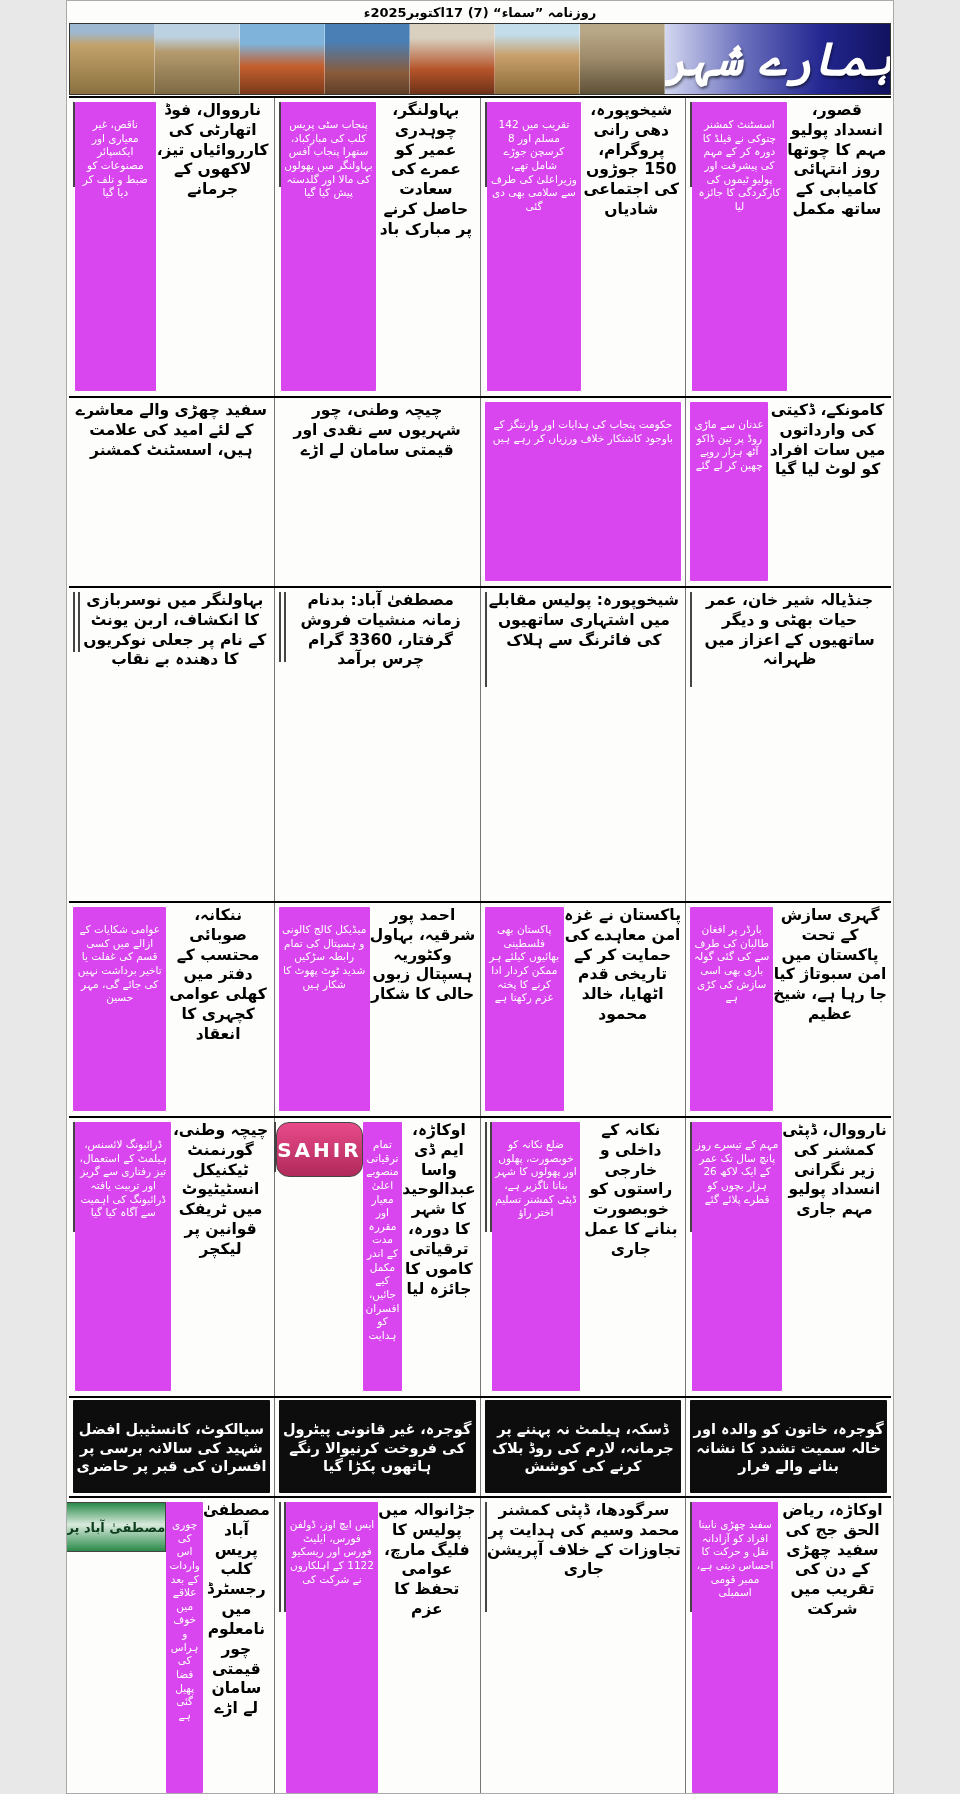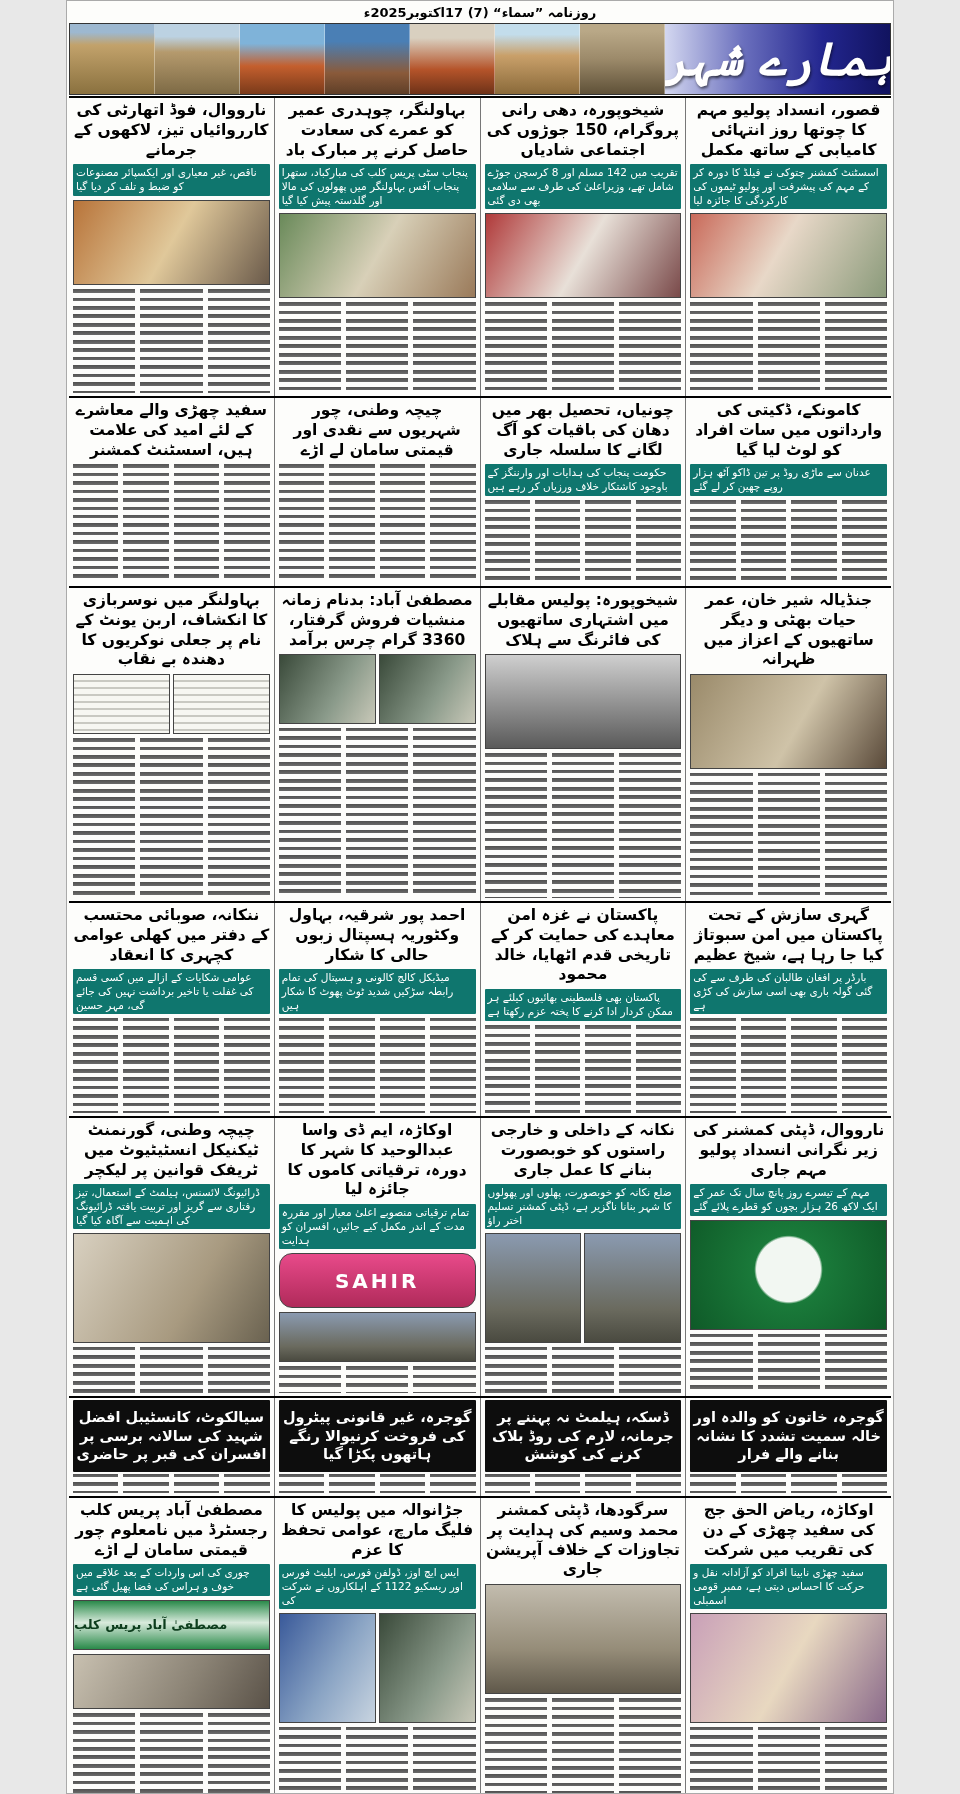--- a/index.html
+++ b/index.html
@@ -27,34 +27,34 @@
     width: 225px; display:flex; align-items:center; justify-content:center;
     background: linear-gradient(to right,#d3d7f0 0%,#6a6fbd 35%,#23268f 70%,#11135f 100%);
     color:#fff; font-size: 46px; font-weight:bold; font-style: italic;
     font-family: "DejaVu Serif", serif; direction:rtl; letter-spacing:-2px;
     text-shadow: 1px 2px 3px rgba(0,0,0,.55); white-space:nowrap; overflow:hidden;
   }
   
   .content { margin: 1px 2px 0 2px; border-top: 2px solid #000; }
   .tier { display:flex; direction:rtl; border-bottom: 2px solid #000; }
   .tier:last-child { border-bottom: none; }
-  .article { flex:1; min-width:0; padding: 2px 4px 3px 4px; display:flex; flex-direction:column; }
+  .article { flex:1; min-width:0; padding: 2px 4px 3px 4px; display:flex; flex-direction:row; }
   .article + .article { border-left:none; border-right: 1px solid #777; }
   .t1 { height: 300px; } .t2 { height: 190px; } .t3 { height: 315px; }
   .t4 { height: 215px; } .t5 { height: 280px; } .t6 { height: 100px; } .t7 { height: 300px; }
   .headline {
     font-weight: bold; font-size: 15.5px; line-height: 1.28; text-align: center;
     padding: 1px 0 2px 0; color:#000;
   }
   .headline.bar {
-    background:#0d0d0d; color:#fff; font-size: 14.5px; padding: 8px 3px; border-radius:1px;
+    background:#0d0d0d; color:#fff; font-size: 14.5px; padding: 20px 3px; border-radius:1px;
   }
   .subhead {
-    background:#0f766e; color:#fff; font-size: 10.5px; line-height:1.3; text-align:left;
-    padding: 2px 3px; margin: 2px 0; border-radius: 1px;
+    background:#d946ef; color:#fff; font-size: 10.5px; line-height:1.3; text-align:center;
+    padding: 16px 3px; margin: 2px 0; border-radius: 1px;
   }
   .photo { border: 1px solid #444; margin: 2px 0; flex-shrink:0; position:relative;
     display:flex; align-items:center; justify-content:center; overflow:hidden; }
   .photo-row { display:flex; gap:3px; margin:2px 0; flex-shrink:0; }
   .photo-row .photo { flex:1; margin:0; }
   .h85  { height: 85px; }  .h70 { height: 70px; }  .h60 { height: 60px; }
   .h95  { height: 95px; }  .h110{ height: 110px; }
   .h50  { height: 50px; }  .h55 { height: 55px; }
   .ph-polio    { background: linear-gradient(120deg,#c96a5a,#e8d8c8 45%,#8a9a7a); }
   .ph-wedding  { background: linear-gradient(120deg,#b03a3a,#e8e0d8 50%,#7a4a4a); }
@@ -151,21 +151,20 @@
         <div class="headline">کامونکے، ڈکیتی کی وارداتوں میں سات افراد کو لوٹ لیا گیا</div>
         <div class="subhead">عدنان سے ماڑی روڈ پر تین ڈاکو آٹھ ہزار روپے چھین کر لے گئے</div>
         <div class="body">
             <div class="tc"></div>
             <div class="tc"></div>
             <div class="tc"></div>
             <div class="tc"></div>
           </div>
       </div>
       <div class="article">
-        <div class="headline">چونیاں، تحصیل بھر میں دھان کی باقیات کو آگ لگانے کا سلسلہ جاری</div>
         <div class="subhead">حکومت پنجاب کی ہدایات اور وارننگز کے باوجود کاشتکار خلاف ورزیاں کر رہے ہیں</div>
         <div class="body">
             <div class="tc"></div>
             <div class="tc"></div>
             <div class="tc"></div>
             <div class="tc"></div>
           </div>
       </div>
       <div class="article">
         <div class="headline">چیچہ وطنی، چور شہریوں سے نقدی اور قیمتی سامان لے اڑے</div>

